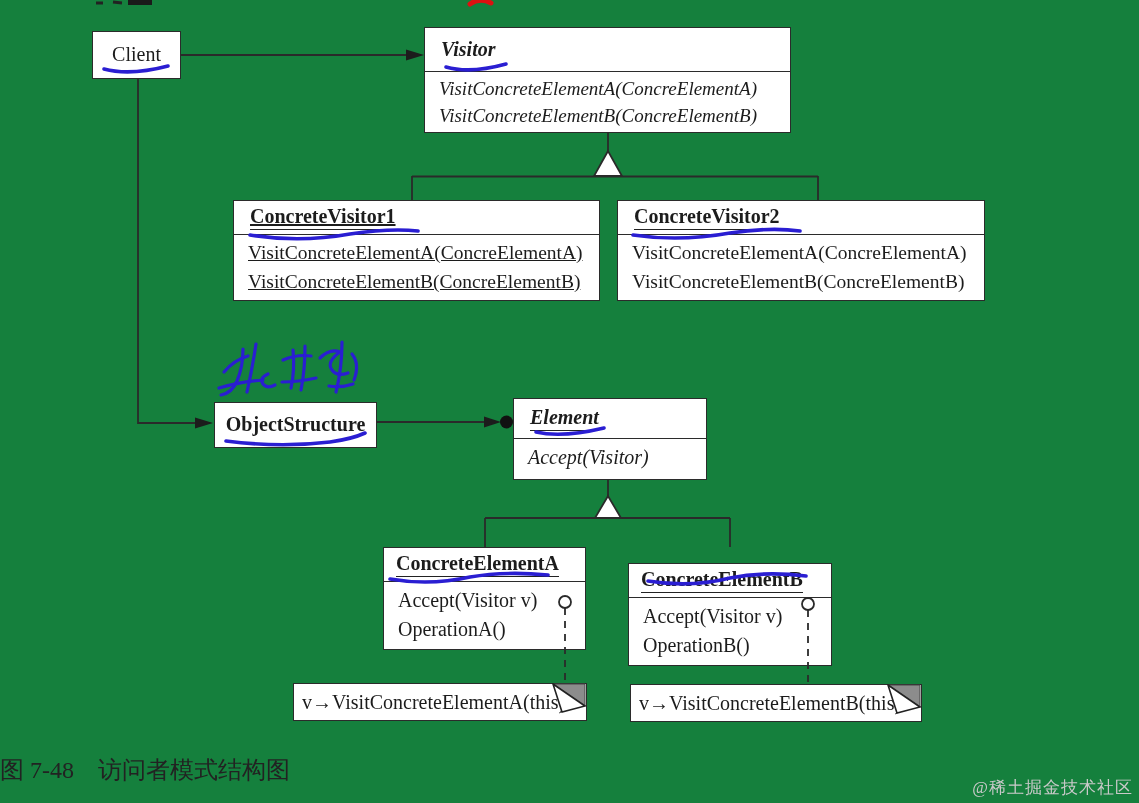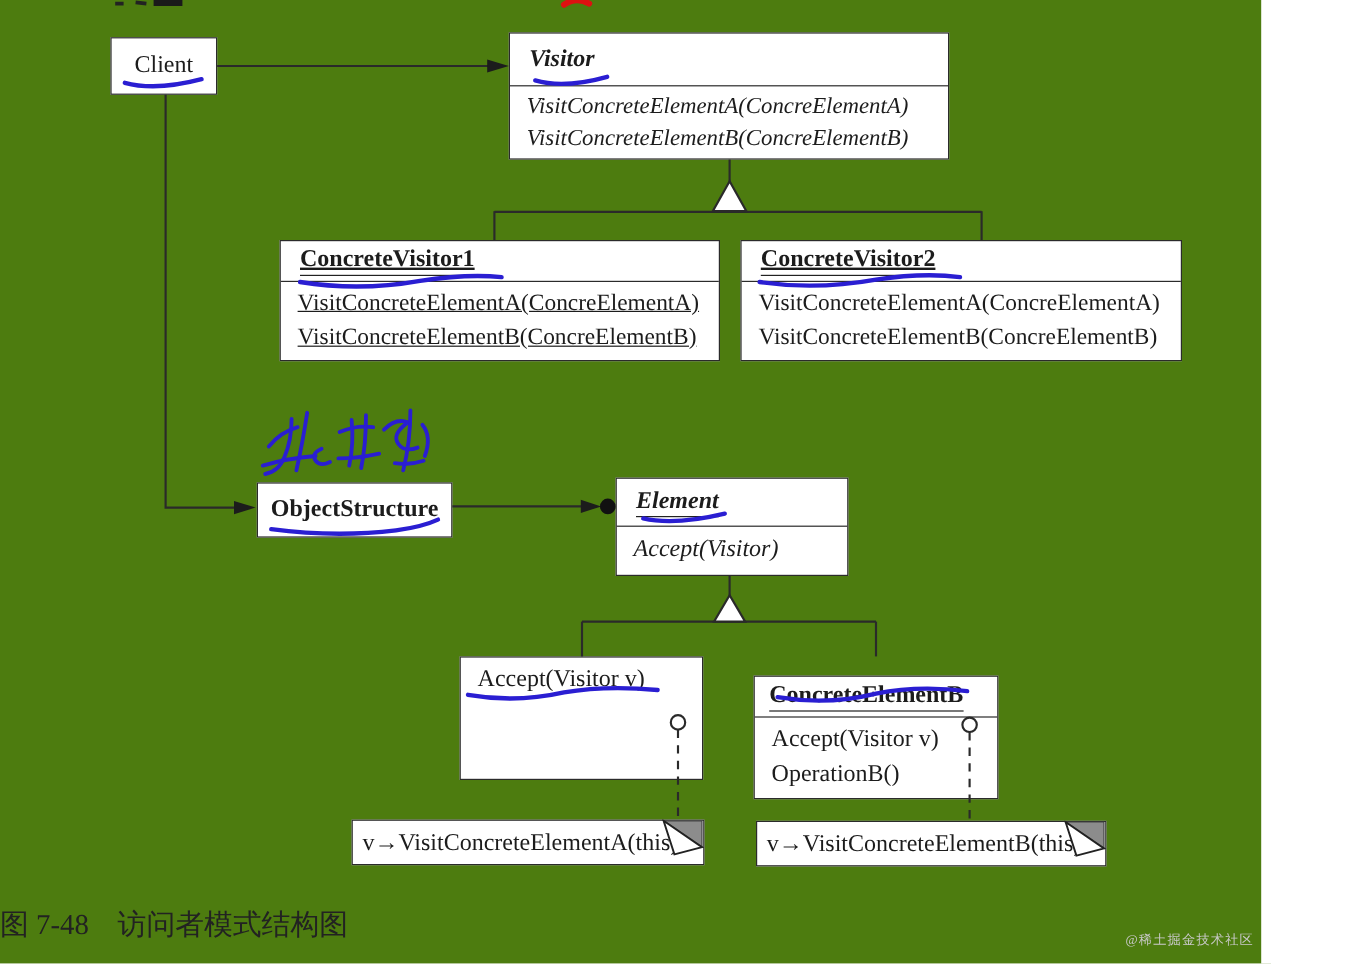--- a/index.html
+++ b/index.html
@@ -1,32 +1,32 @@
 <!DOCTYPE html>
 <html><head>
 <meta charset="utf-8">
 <style>
   html,body{margin:0;padding:0;background:#fff;}
   #canvas{
-    position:relative;width:1051px;height:803px;background:#4d7c0f;overflow:hidden;
+    position:relative;width:1139px;height:803px;background:#15803d;overflow:hidden;
     font-family:"Liberation Serif","DejaVu Serif",serif;color:#1c1c1c;
   }
   .overlay{position:absolute;left:0;top:0;pointer-events:none;z-index:6;}
   .cls{position:absolute;background:#fff;border:1.9px solid #2b2b2b;box-sizing:border-box;z-index:3;}
   .cls .title{font-weight:bold;font-size:20px;display:flex;align-items:center;padding-left:16px;box-sizing:border-box;}
   .compart .title{border-bottom:1.9px solid #2b2b2b;}
   .methods{box-sizing:border-box;padding:3px 6px 0 14px;font-size:19.5px;line-height:28px;white-space:nowrap;}
   .it{font-style:italic;}
   .ctr{justify-content:center;padding-left:0 !important;}
   .blkU{display:inline-block;border-bottom:1.6px solid #222;padding-bottom:1px;}
   .note{position:absolute;background:#fff;border:1.6px solid #2b2b2b;box-sizing:border-box;z-index:3;
         display:flex;align-items:center;font-size:20px;padding-left:8px;white-space:nowrap;}
   .fold{position:absolute;top:-1px;right:-1px;width:40px;height:31px;}
   #caption{position:absolute;top:754px;left:0;width:1118px;text-align:left;font-size:24px;color:#222;z-index:2;}
-  #watermark{position:absolute;top:776px;right:6px;font-size:11px;color:#c9c9c9;z-index:2;letter-spacing:1px;}
+  #watermark{position:absolute;top:776px;right:6px;font-size:17px;color:#c9c9c9;z-index:2;letter-spacing:1px;}
 </style>
 </head>
 <body>
 
 <div id="canvas">
 
   <div class="cls" style="left:92px;top:31px;width:89px;height:48px;">
     <div class="title ctr" style="height:44px;font-weight:normal;">
       <span>Client</span>
     </div>
@@ -46,21 +46,21 @@
     <div class="title" style="height:34px;">
       <span class="blkU">ConcreteVisitor1</span>
     </div>
     <div class="methods" style="line-height:29px;">
       <div>VisitConcreteElementA(ConcreElementA)</div>
       <div>VisitConcreteElementB(ConcreElementB)</div>
     </div>
   </div>
 
   <div class="cls compart" style="left:617px;top:200px;width:368px;height:101px;">
-    <div class="title" style="height:34px;text-decoration:underline;">
+    <div class="title" style="height:34px;">
       <span class="blkU">ConcreteVisitor2</span>
     </div>
     <div class="methods" style="line-height:29px;">
       <div>VisitConcreteElementA(ConcreElementA)</div>
       <div>VisitConcreteElementB(ConcreElementB)</div>
     </div>
   </div>
 
   <div class="cls" style="left:214px;top:402px;width:163px;height:46px;">
     <div class="title ctr" style="height:42px;">
@@ -71,22 +71,26 @@
   <div class="cls compart" style="left:513px;top:398px;width:194px;height:82px;">
     <div class="title it" style="height:40px;">
       <span class="blkU">Element</span>
     </div>
     <div class="methods it" style="font-size:20px;line-height:34px;padding-top:1px;">
       <div>Accept(Visitor)</div>
     </div>
   </div>
 
   <div class="cls compart" style="left:383px;top:547px;width:203px;height:103px;">
+    <div class="title" style="height:34px;padding-left:12px;">
+      <span class="blkU">ConcreteElementA</span>
+    </div>
     <div class="methods" style="font-size:20px;line-height:29px;padding-top:4px;">
       <div>Accept(Visitor v)</div>
+      <div>OperationA()</div>
     </div>
   </div>
 
   <div class="cls compart" style="left:628px;top:547px;width:204px;height:103px;margin-top:16px;">
     <div class="title" style="height:34px;padding-left:12px;">
       <span class="blkU">ConcreteElementB</span>
     </div>
     <div class="methods" style="font-size:20px;line-height:29px;padding-top:4px;">
       <div>Accept(Visitor v)</div>
       <div>OperationB()</div>

